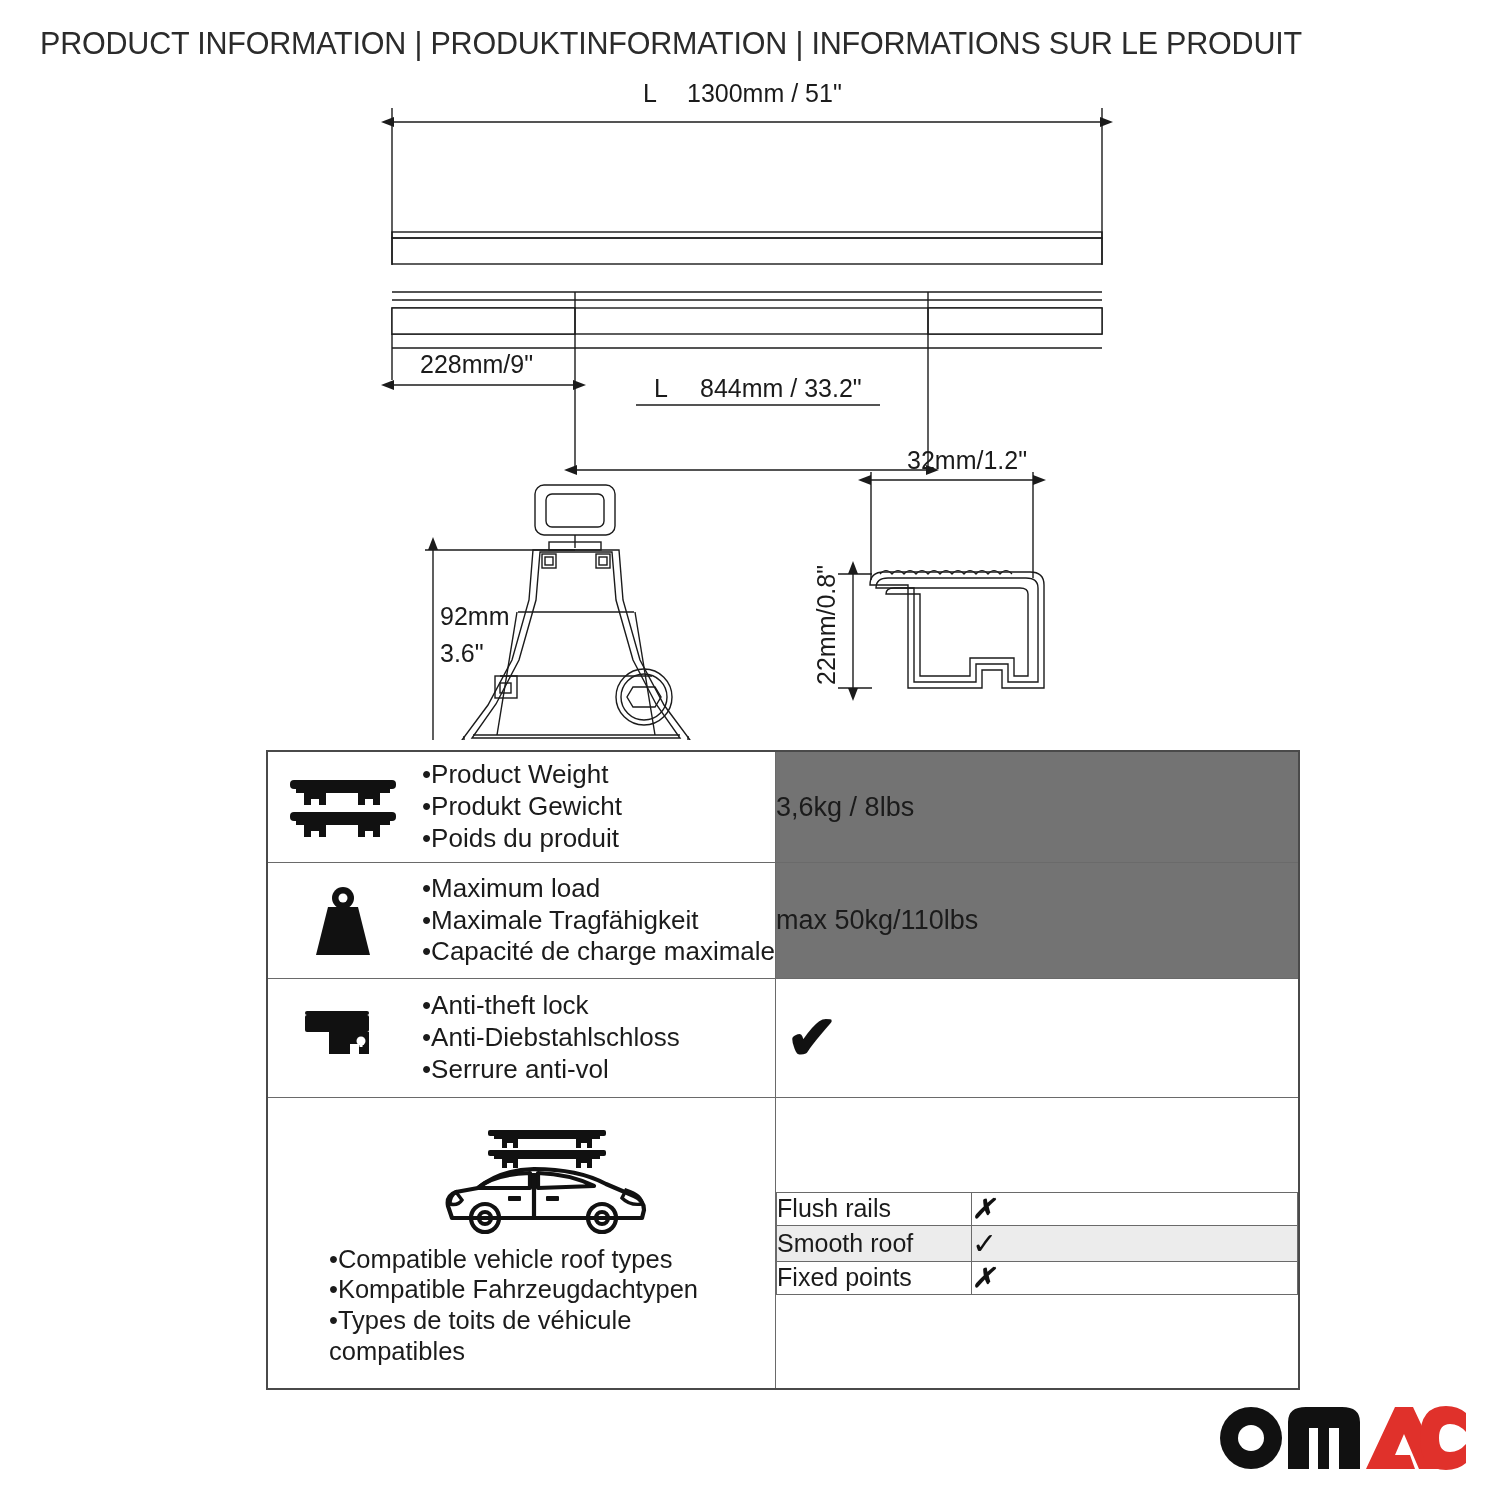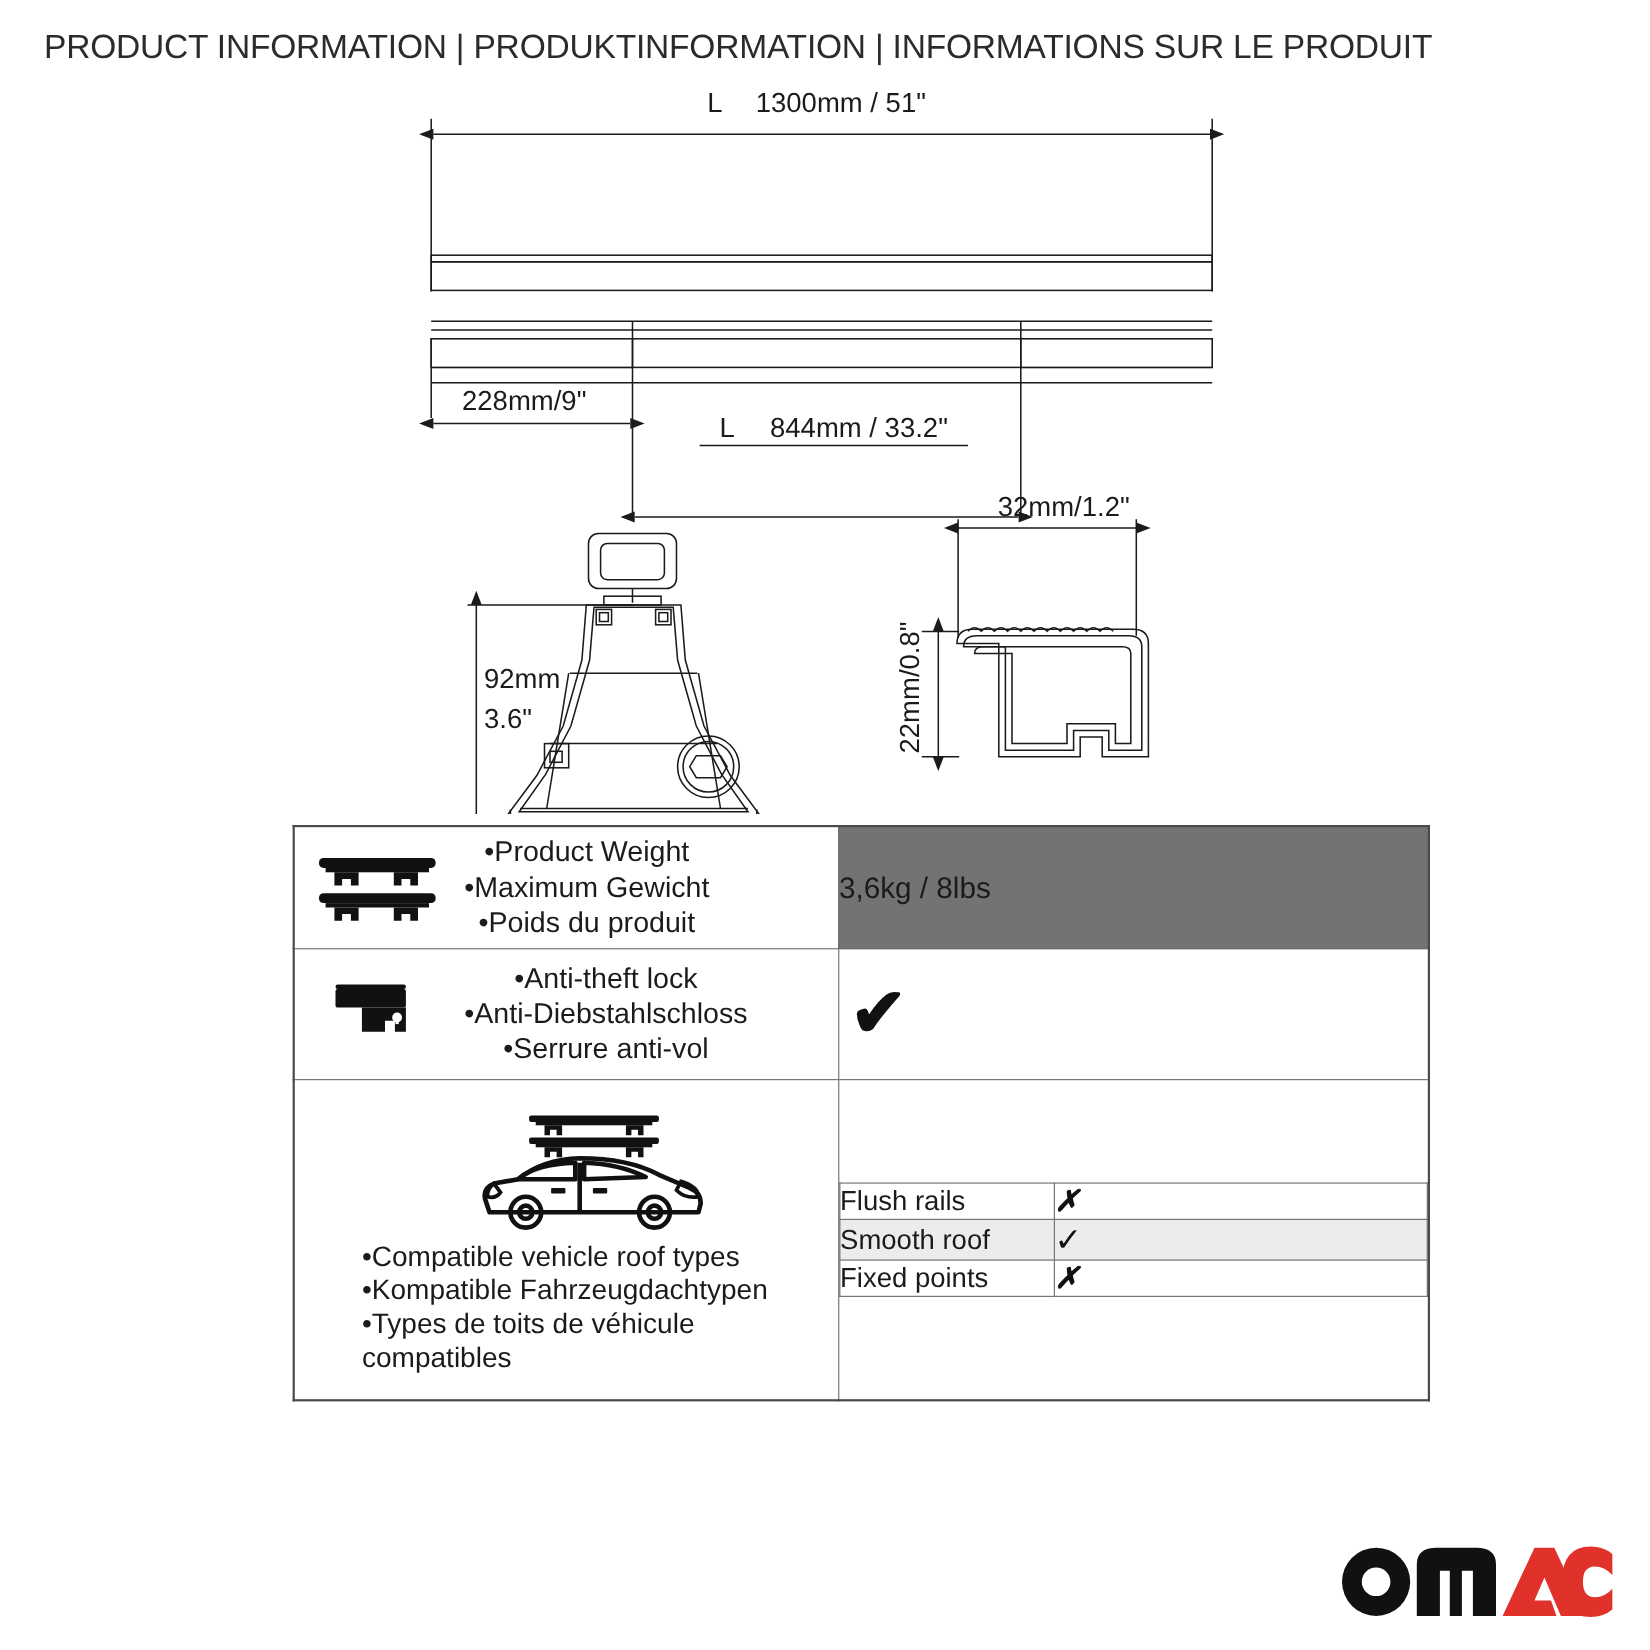--- a/index.html
+++ b/index.html
@@ -41,21 +41,21 @@
   .cell-value{
     width:578px;background:#737373;
     font-size:27px;color:#1b1b1b;
     padding-left:26px;
   }
   .cell-value.plain{background:#ffffff;}
   .lbl-lines{
     font-size:26px;line-height:1.22;color:#1b1b1b;
   }
   .lbl-lines div{white-space:nowrap;}
-  .row-flex{display:flex;align-items:center;gap:4px;text-align:center;}
+  .row-flex{display:flex;align-items:center;gap:4px;}
   .icon-box{width:150px;display:flex;justify-content:center;align-items:center;flex:0 0 150px;}
   
   table.sub{
     border-collapse:collapse;width:100%;
   }
   table.sub td{border:1.5px solid #6a6a6a;}
   td.sub-name{
     width:194px;font-size:25px;color:#1b1b1b;
     padding:18px 0 18px 18px;white-space:nowrap;
   }
@@ -205,29 +205,50 @@
                 <path d="M70,17 h22 v12 h-7 v-6 h-8 v6 h-7 z"></path>
                 <rect x="2" y="36" width="106" height="9" rx="4"></rect>
                 <rect x="8" y="45" width="94" height="4"></rect>
                 <path d="M16,49 h22 v12 h-7 v-6 h-8 v6 h-7 z"></path>
                 <path d="M70,49 h22 v12 h-7 v-6 h-8 v6 h-7 z"></path>
               </g>
             </svg>
           </div>
           <div class="lbl-lines">
             <div>•Product Weight</div>
-            <div>•Maximum Gewicht</div>
+            <div>•Produkt Gewicht</div>
             <div>•Poids du produit</div>
           </div>
         </div>
       </td>
       <td class="cell-value">3,6kg / 8lbs</td>
     </tr>
 
 
+    <tr>
+      <td class="cell-label" style="height:115px;">
+        <div class="row-flex">
+          <div class="icon-box">
+            <svg width="70" height="72" viewBox="0 0 70 72">
+              <g fill="#111">
+                <circle cx="35" cy="13" r="11"></circle>
+                <circle cx="35" cy="13" r="4.5" fill="#fff"></circle>
+                <path d="M20,22 L50,22 L62,70 L8,70 Z"></path>
+              </g>
+            </svg>
+          </div>
+          <div class="lbl-lines">
+            <div>•Maximum load</div>
+            <div>•Maximale Tragfähigkeit</div>
+            <div>•Capacité de charge maximale</div>
+          </div>
+        </div>
+      </td>
+      <td class="cell-value">max 50kg/110lbs</td>
+    </tr>
 
     <tr>
       <td class="cell-label" style="height:118px;">
         <div class="row-flex">
           <div class="icon-box">
             <svg width="84" height="58" viewBox="0 0 84 58">
               <g fill="#111">
                 <rect x="4" y="6" width="64" height="17" rx="2"></rect>
                 <rect x="4" y="2" width="64" height="4" rx="2"></rect>
                 <path d="M28,23 h40 v22 h-10 v-10 h-9 v10 h-21 z"></path>

